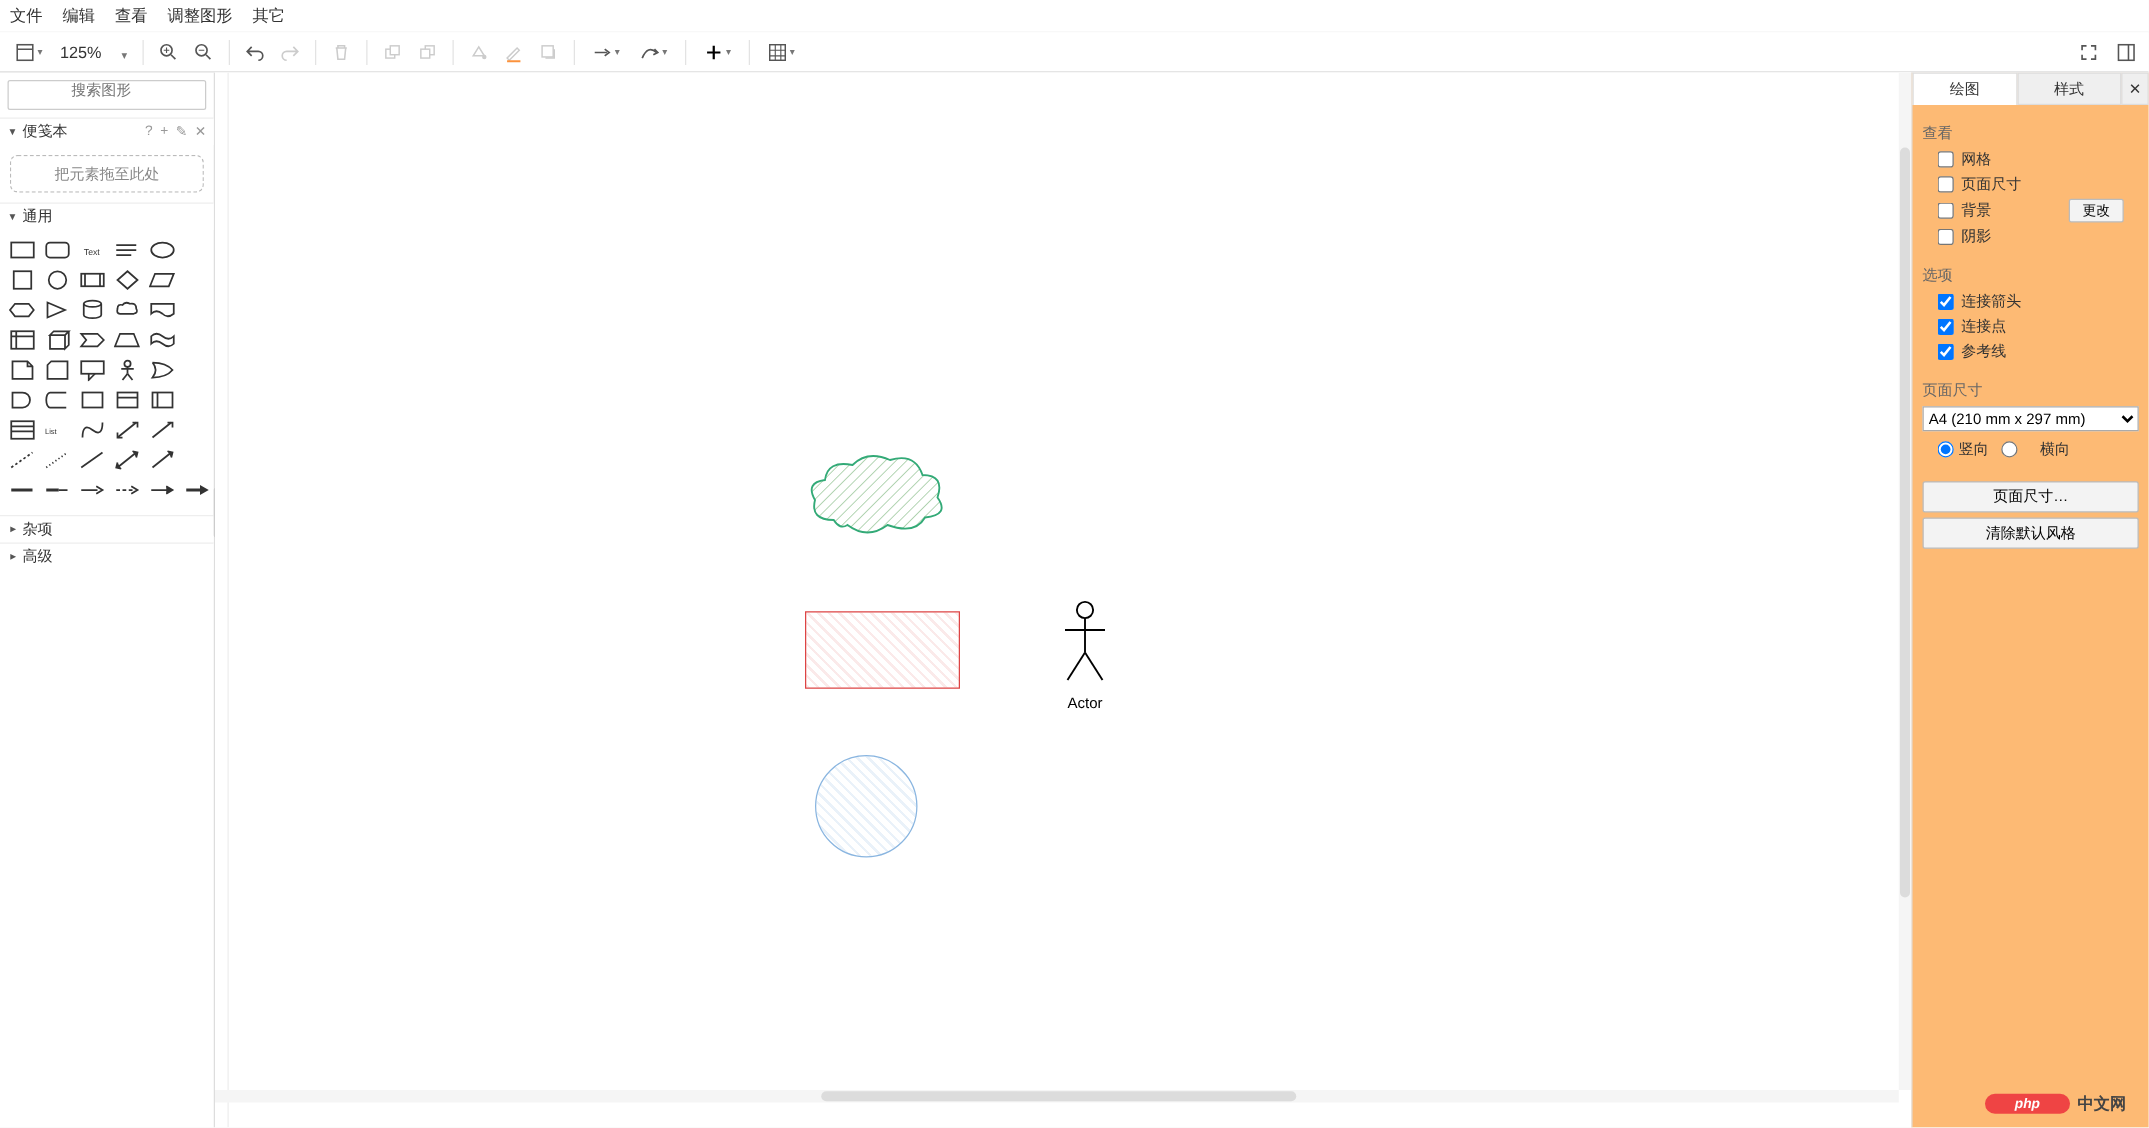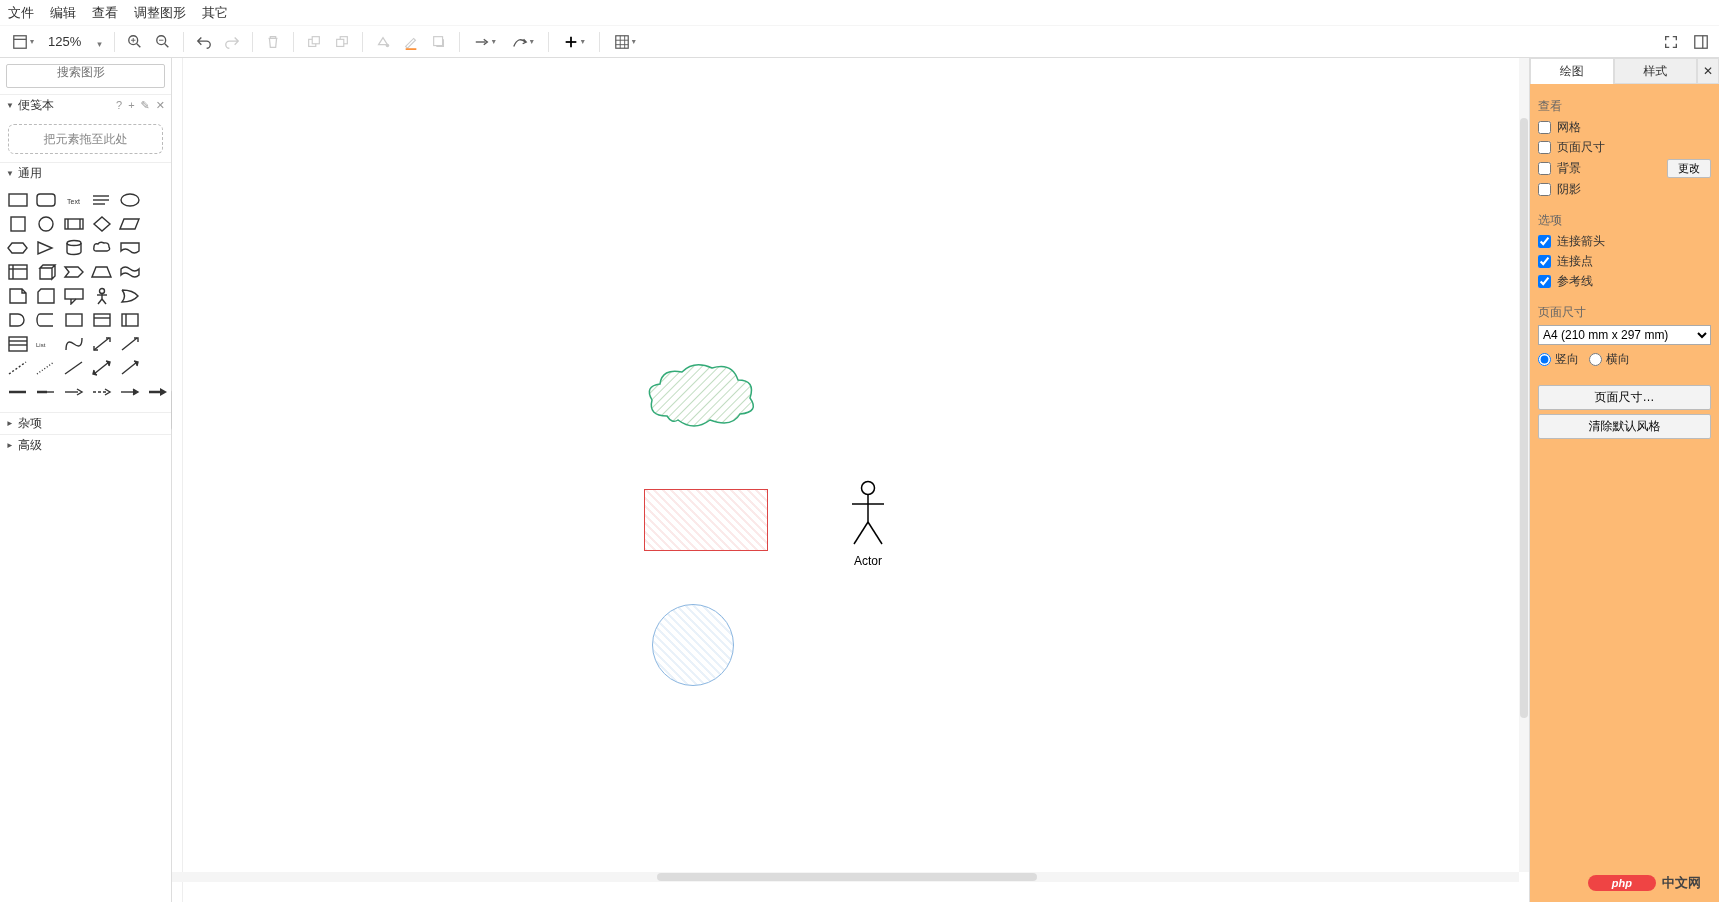--- a/index.html
+++ b/index.html
@@ -62,21 +62,21 @@
 .actor svg { width: 38px; height: 66px; stroke:#000; stroke-width:1.5; fill:none;}
 .actor .label { font-size: 12px; margin-top: 4px; }
 
 
 .right { width: 190px; border-left: 1px solid #ddd; background: #fdba74; display: flex; flex-direction: column; font-size: 12px; color: #333; }
 .right-tabs { display: flex; height: 26px; }
 .right-tab { flex: 1; display: flex; align-items: center; justify-content: center; border: 1px solid #ddd; background: #efefef; font-size: 12px; }
 .right-tab.active { background: #fff; border-bottom: none; }
 .right-body { padding: 8px 8px; }
 .rp-sec-title { color: #666; margin: 6px 0 4px; }
-.rp-row { display: flex; align-items: center; gap: 6px; margin: 3px 0; }
+.rp-row { display: flex; align-items: center; gap: 6px; margin: 3px 12px; }
 .rp-row input[type=checkbox], .rp-row input[type=radio] { margin: 0; }
 .rp-btn-small { border: 1px solid #bbb; background: #f3f3f3; font-size: 11px; padding: 1px 10px; border-radius: 2px; margin-left: auto; }
 .rp-select { width: 100%; font-size: 12px; border: 1px solid #aaa; background: #fff; height: 20px; }
 .rp-btn-full { width: 100%; border: 1px solid #bbb; background: #f3f3f3; font-size: 12px; padding: 3px 0; margin-top: 4px; border-radius: 2px; }
 
 
 .watermark { position: absolute; right: 18px; bottom: 10px; display:flex; align-items:center; gap:6px; font-size:13px; font-weight:600; color:#444;}
 .watermark .badge { background:#ef4444; color:#fff; font-size:11px; font-weight:700; padding:2px 24px; border-radius:10px; font-style:italic;}
 
 
@@ -615,21 +615,21 @@
 
         <div class="rp-sec-title" style="margin-top:14px;">页面尺寸</div>
         <select class="rp-select">
           <option>A4 (210 mm x 297 mm)</option>
         </select>
         <div class="rp-row" style="margin-top:6px; gap:10px;">
           <label style="display:flex;align-items:center;gap:4px;">
               <input type="radio" name="orient" checked="" style="">
               <span>竖向</span>
             </label>
-          <label style="display:flex;align-items:center;gap:4px;">
+          <label style="display:flex;align-items:center;gap:18px;">
               <input type="radio" name="orient" style="">
               <span>横向</span>
             </label>
         </div>
 
         <button class="rp-btn-full" style="margin-top:14px;">页面尺寸…</button>
         <button class="rp-btn-full">清除默认风格</button>
       </div>
     </div>
   </div>

